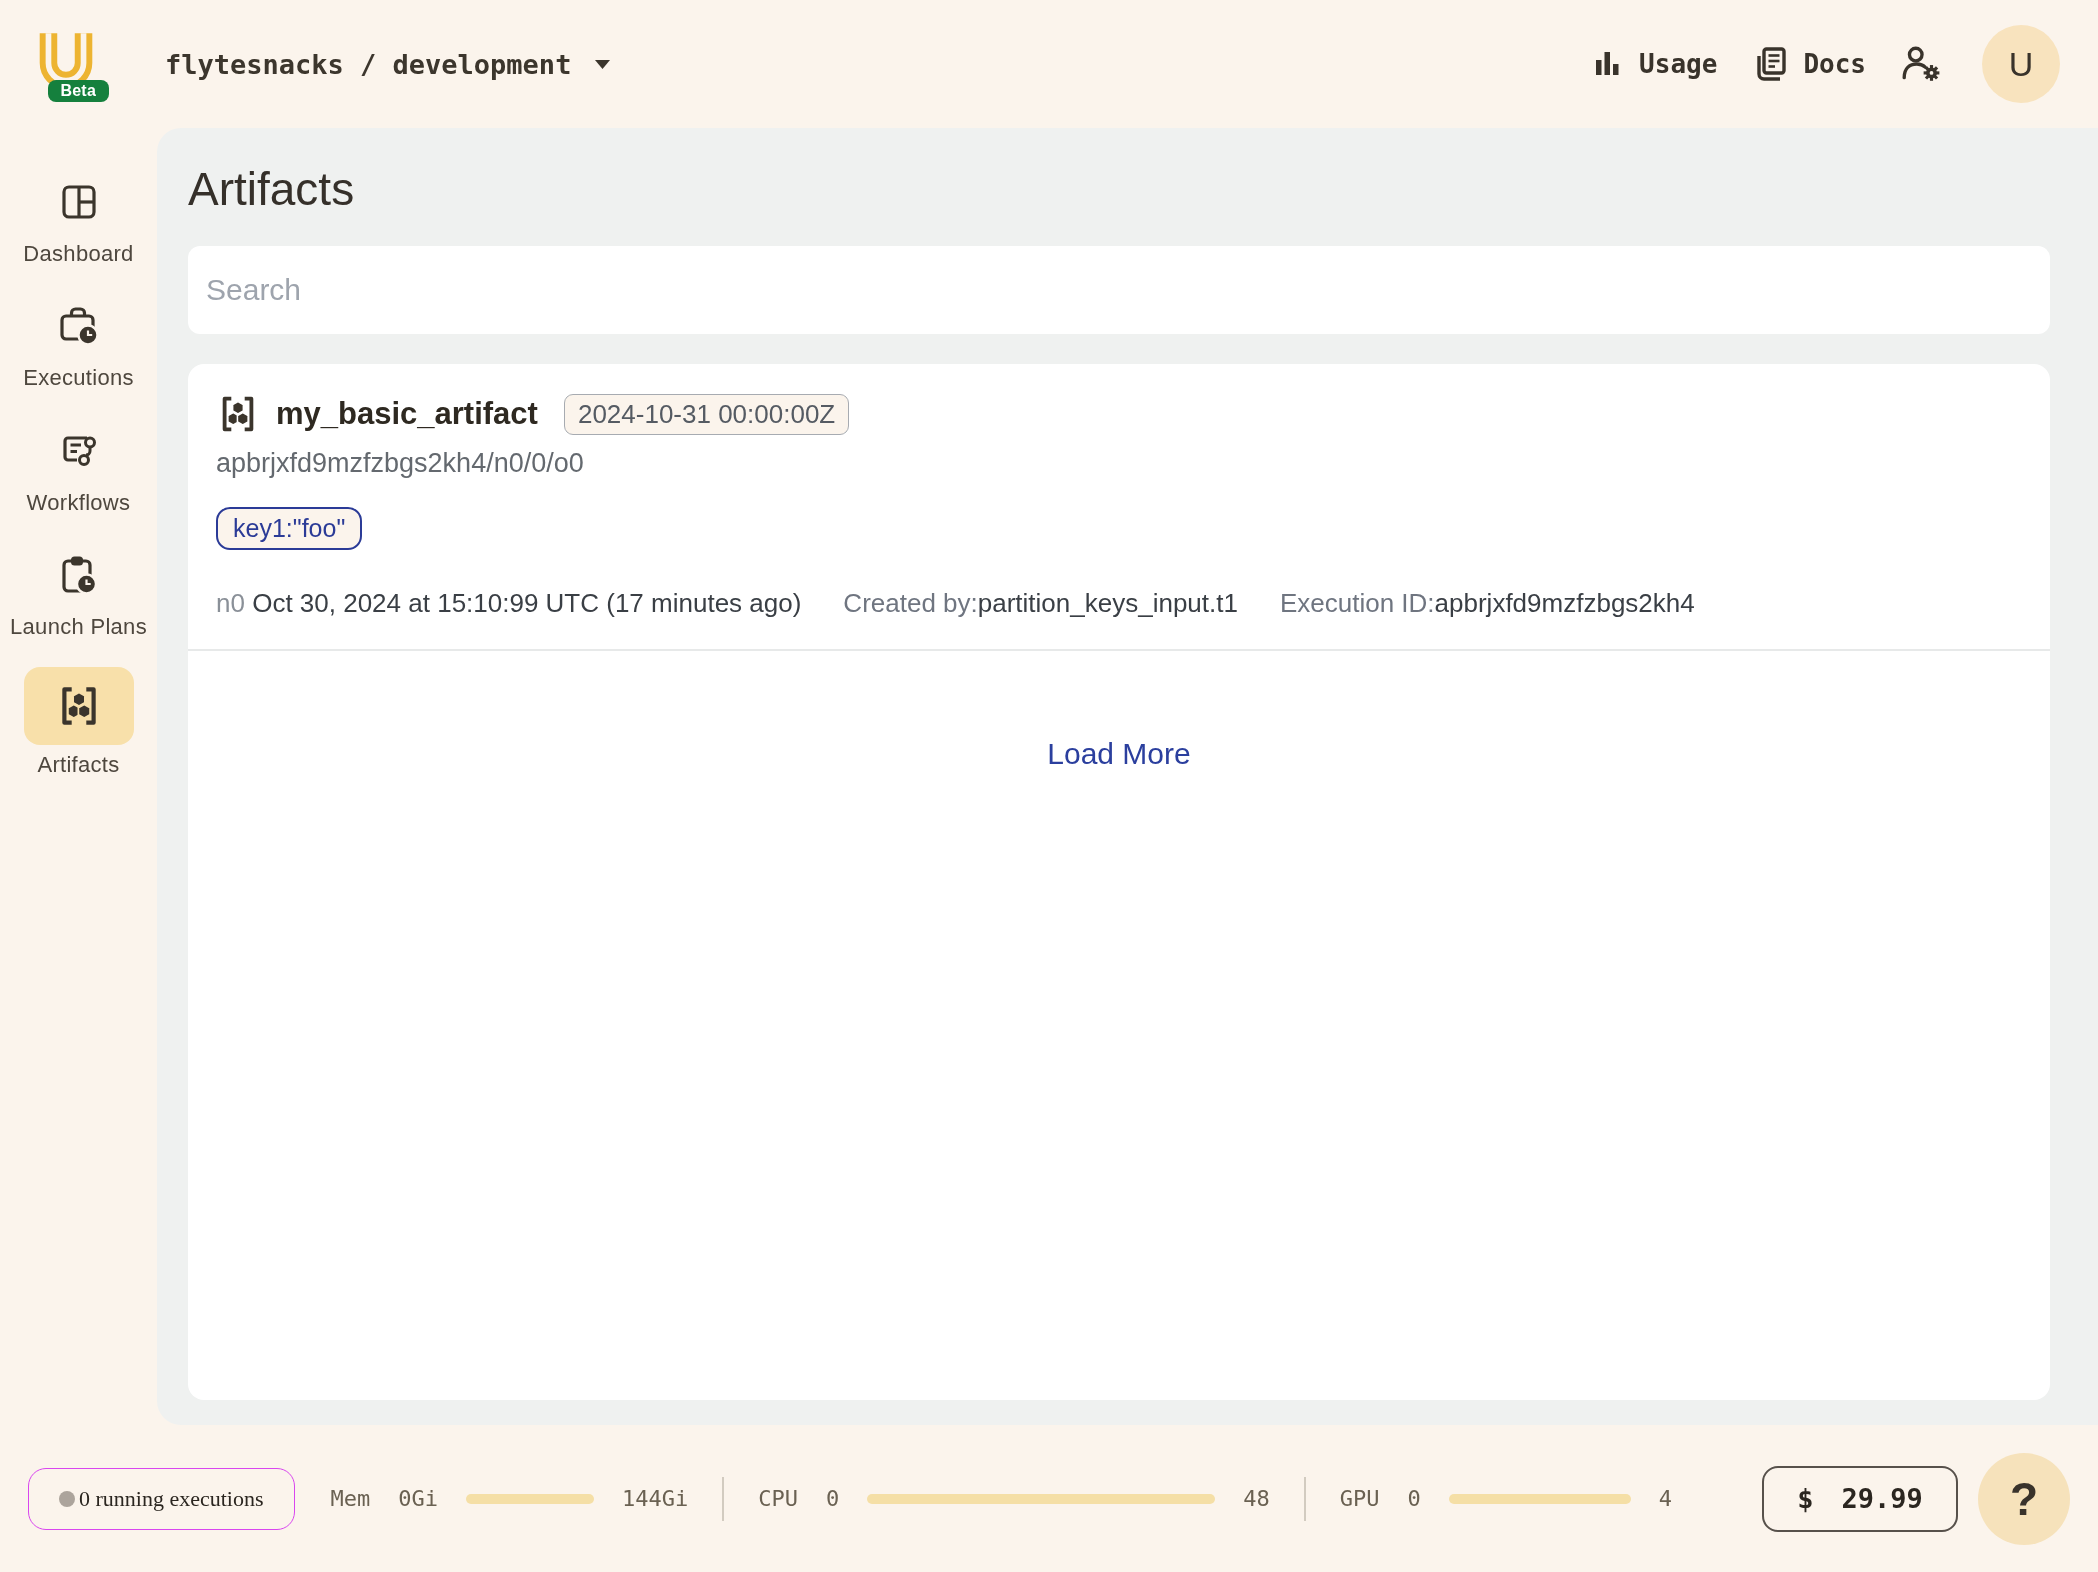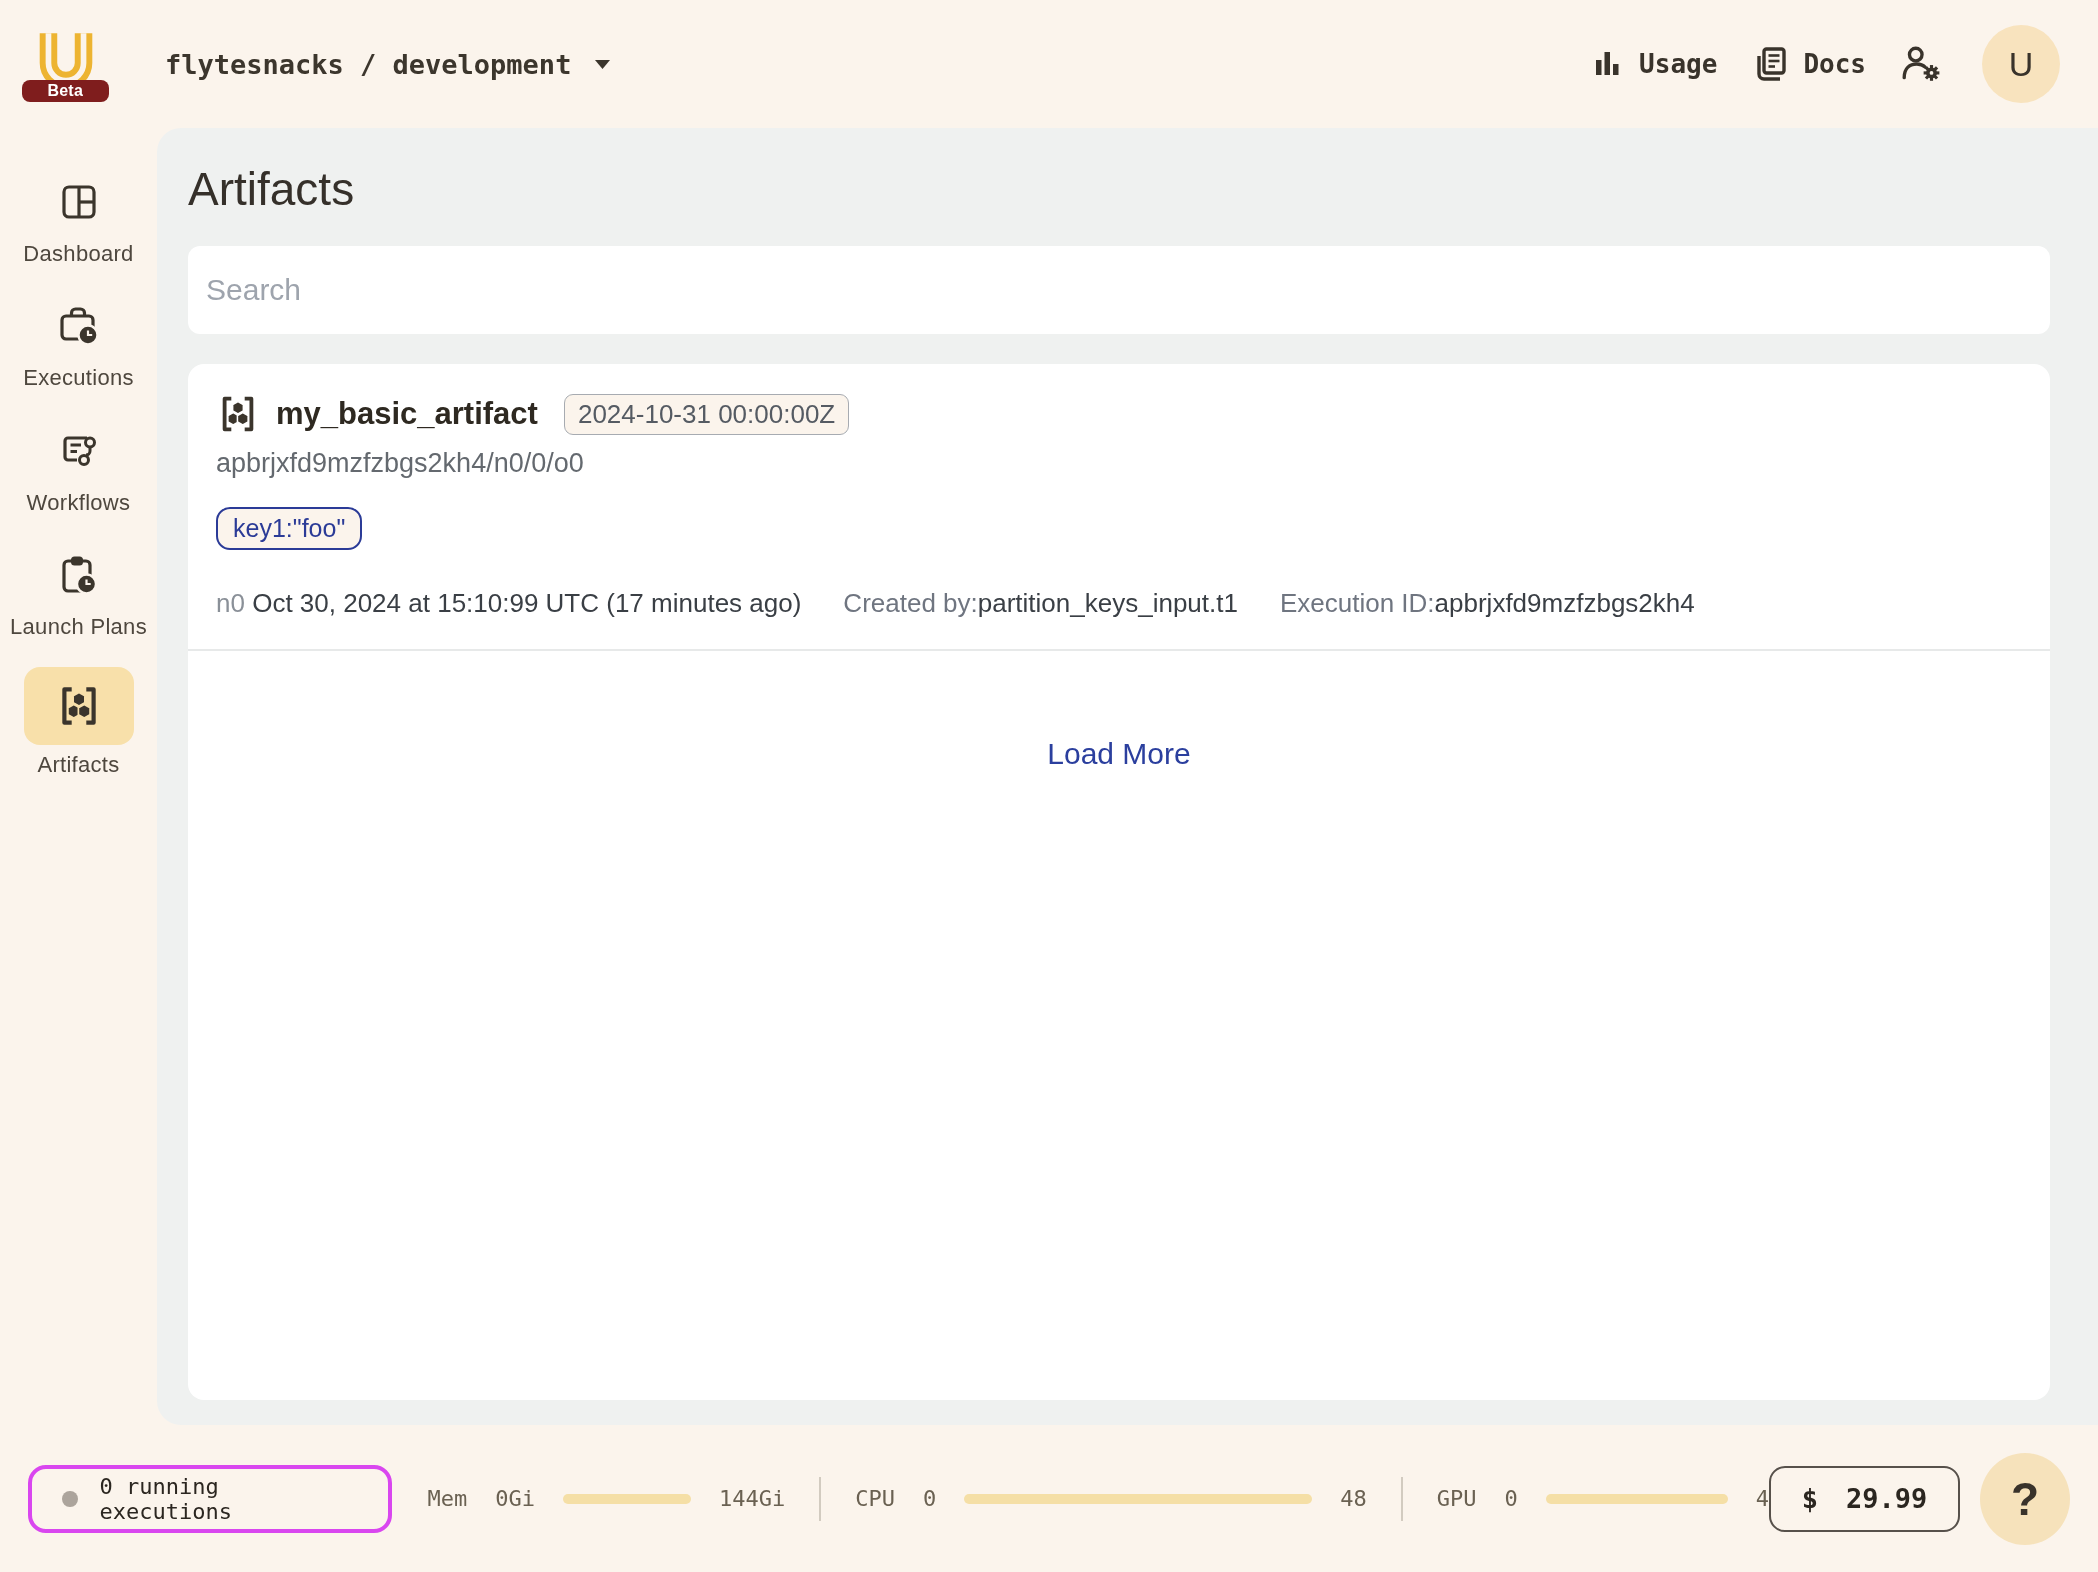--- a/index.html
+++ b/index.html
@@ -5,21 +5,21 @@
   html,body{margin:0;padding:0;}
   body{
     width:2098px;height:1572px;position:relative;overflow:hidden;
     background:#FBF4EC;
     font-family:"Liberation Sans", sans-serif;
     color:#39332B;
   }
   
   .header{position:absolute;top:0;left:0;right:0;height:128px;display:flex;align-items:center;padding:0 38px 0 33px;box-sizing:border-box;}
   .logo-wrap{position:relative;width:70px;height:72px;cursor:pointer;}
-  .beta-badge{position:absolute;right:-6px;bottom:-2px;background:#7f1d1d;color:#fff;font-size:16px;font-weight:700;padding:2px 26px;border-radius:8px;letter-spacing:.2px;}
+  .beta-badge{position:absolute;right:-6px;bottom:-2px;background:#15803d;color:#fff;font-size:16px;font-weight:700;padding:2px 13px;border-radius:8px;letter-spacing:.2px;}
   .breadcrumb{margin-left:62px;font-family:"DejaVu Sans Mono", monospace;font-size:27px;font-weight:700;color:#3C362D;display:flex;align-items:center;gap:24px;cursor:pointer;}
   .hdr-right{margin-left:auto;display:flex;align-items:center;gap:34px;}
   .hdr-btn{display:flex;align-items:center;gap:14px;font-family:"DejaVu Sans Mono", monospace;font-size:26px;font-weight:700;color:#39332B;cursor:pointer;}
   .avatar{width:78px;height:78px;border-radius:50%;background:#F8E3BE;display:flex;align-items:center;justify-content:center;font-size:34px;font-weight:500;color:#39332B;cursor:pointer;margin-left:6px;}
   
   .sidebar{position:absolute;left:0;top:128px;width:157px;bottom:147px;display:flex;flex-direction:column;align-items:center;padding-top:42px;gap:28px;box-sizing:border-box;}
   .side-item{display:flex;flex-direction:column;align-items:center;gap:7px;cursor:pointer;width:140px;}
   .side-icon-box{width:110px;height:64px;display:flex;align-items:center;justify-content:center;border-radius:16px;}
   .side-item.selected .side-icon-box{background:#F8E0AA;height:78px;}
   .side-label{font-size:22px;color:#4E473E;text-align:center;line-height:1.15;letter-spacing:.3px;}
@@ -36,21 +36,21 @@
   .artifact-id{margin-top:12px;font-size:27px;color:#64696F;}
   .key-chip{display:inline-block;margin-top:28px;font-size:25px;color:#2B3B97;border:2px solid #2B3B97;border-radius:14px;padding:5px 15px;background:#FBF4EC;cursor:pointer;}
   .meta-row{margin-top:38px;display:flex;gap:42px;font-size:26px;color:#3A3F45;flex-wrap:wrap;}
   .meta-gray{color:#8A9098;}
   .meta-label{color:#6F7580;}
   .divider{border-top:2px solid #E7E9E9;}
   .load-more-wrap{text-align:center;padding-top:86px;}
   .load-more{display:inline-block;font-size:30px;font-weight:500;color:#2B3F9E;cursor:pointer;}
   
   .statusbar{position:absolute;left:0;right:0;bottom:0;height:147px;display:flex;align-items:center;padding:0 28px;box-sizing:border-box;font-family:"DejaVu Sans Mono", monospace;font-size:22px;color:#6A6152;}
-  .run-pill{display:flex;align-items:center;gap:22px;border:4px solid #d946ef;border-radius:18px;height:60px;padding:0 30px;color:#2B2620;cursor:pointer;}
+  .run-pill{display:flex;align-items:center;gap:4px;border:1px solid #d946ef;border-radius:18px;height:60px;padding:0 30px;color:#2B2620;cursor:pointer;font-family:Liberation Serif, serif;}
   .dot{width:16px;height:16px;border-radius:50%;background:#ACA49C;}
   .res-group{display:flex;align-items:center;gap:28px;}
   .res-bar{height:10px;border-radius:5px;background:#F5DFA6;}
   .vdiv{width:2px;height:44px;background:#D2CBC0;margin:0 34px;}
   .cost-btn{margin-left:auto;display:flex;align-items:center;justify-content:center;gap:28px;border:2px solid #57514B;border-radius:16px;width:192px;height:62px;color:#2B2620;font-size:27px;font-weight:700;cursor:pointer;}
   .help-btn{margin-left:20px;width:92px;height:92px;border-radius:50%;background:#F6E2BB;display:flex;align-items:center;justify-content:center;font-family:"Liberation Sans", sans-serif;font-size:46px;font-weight:700;color:#39332B;cursor:pointer;}
   .mem-bar{width:128px;} .cpu-bar{width:348px;} .gpu-bar{width:182px;}
   .ml36{margin-left:36px;}
   svg{display:block;}
 </style>

